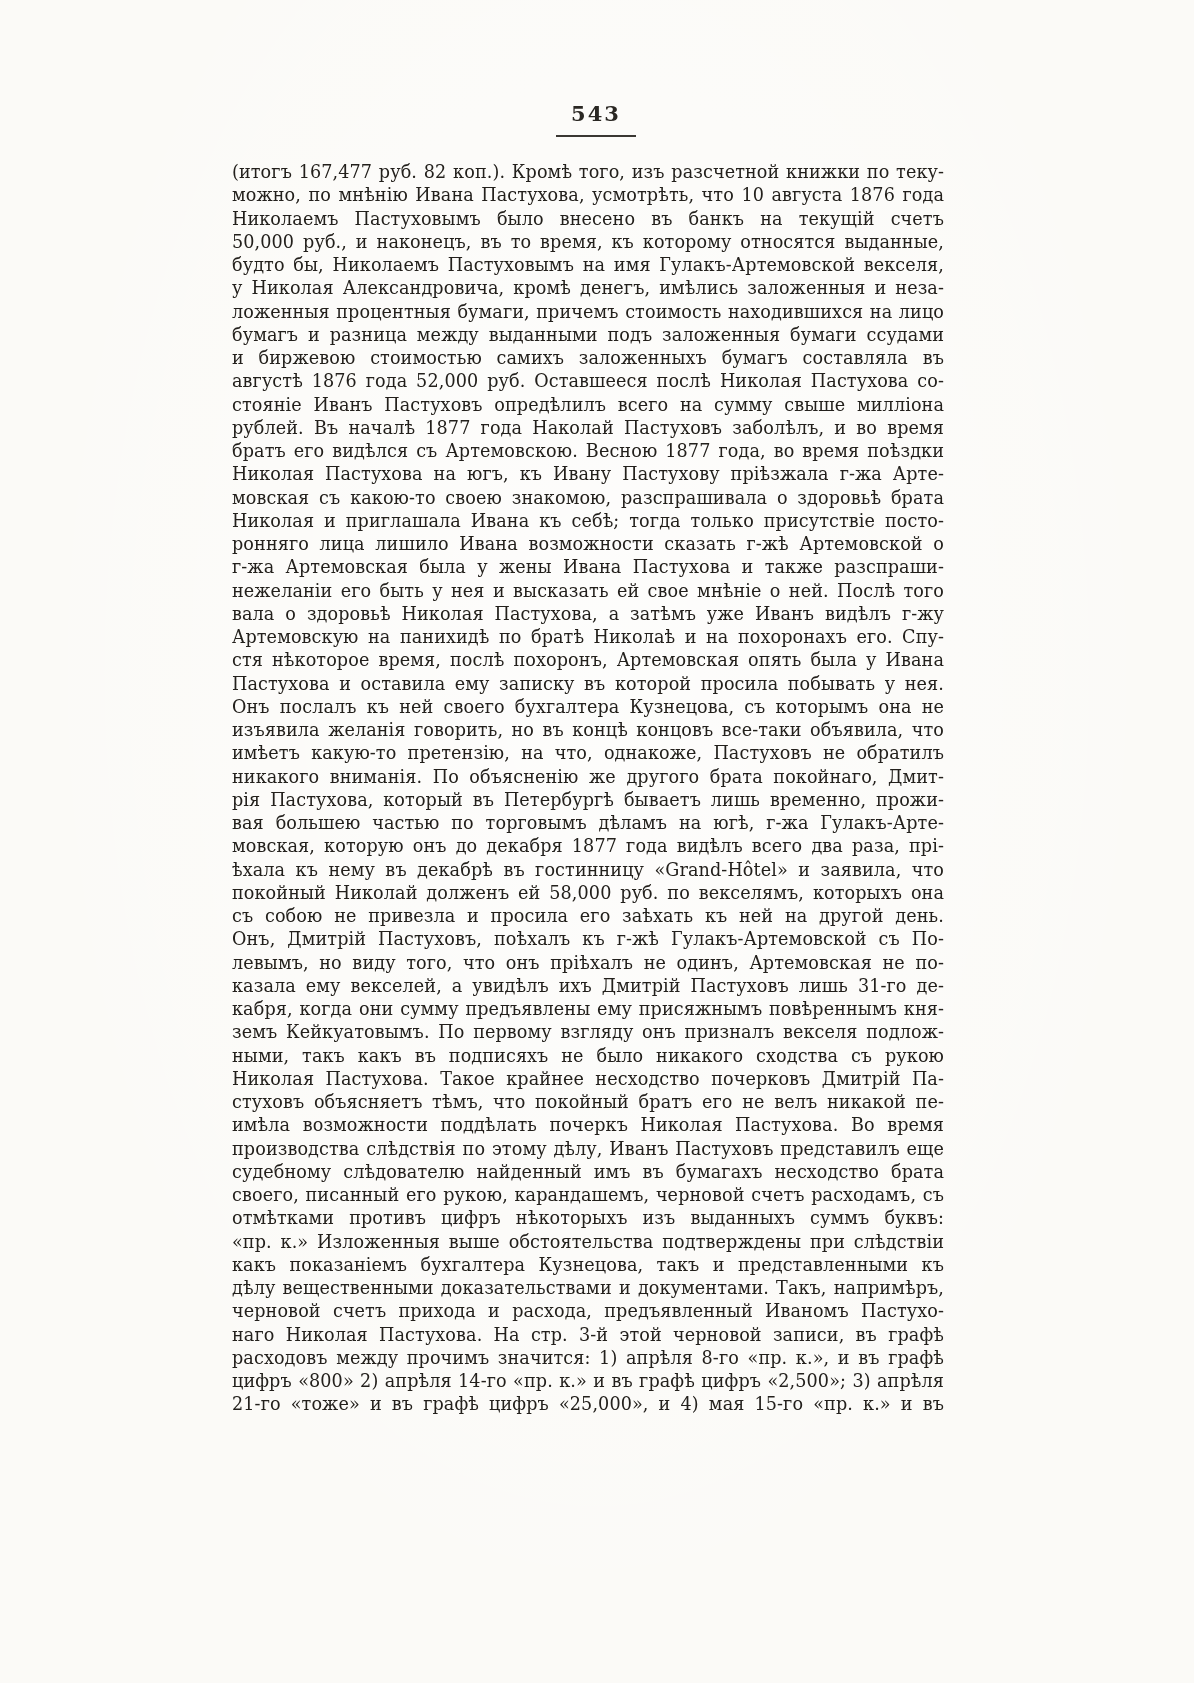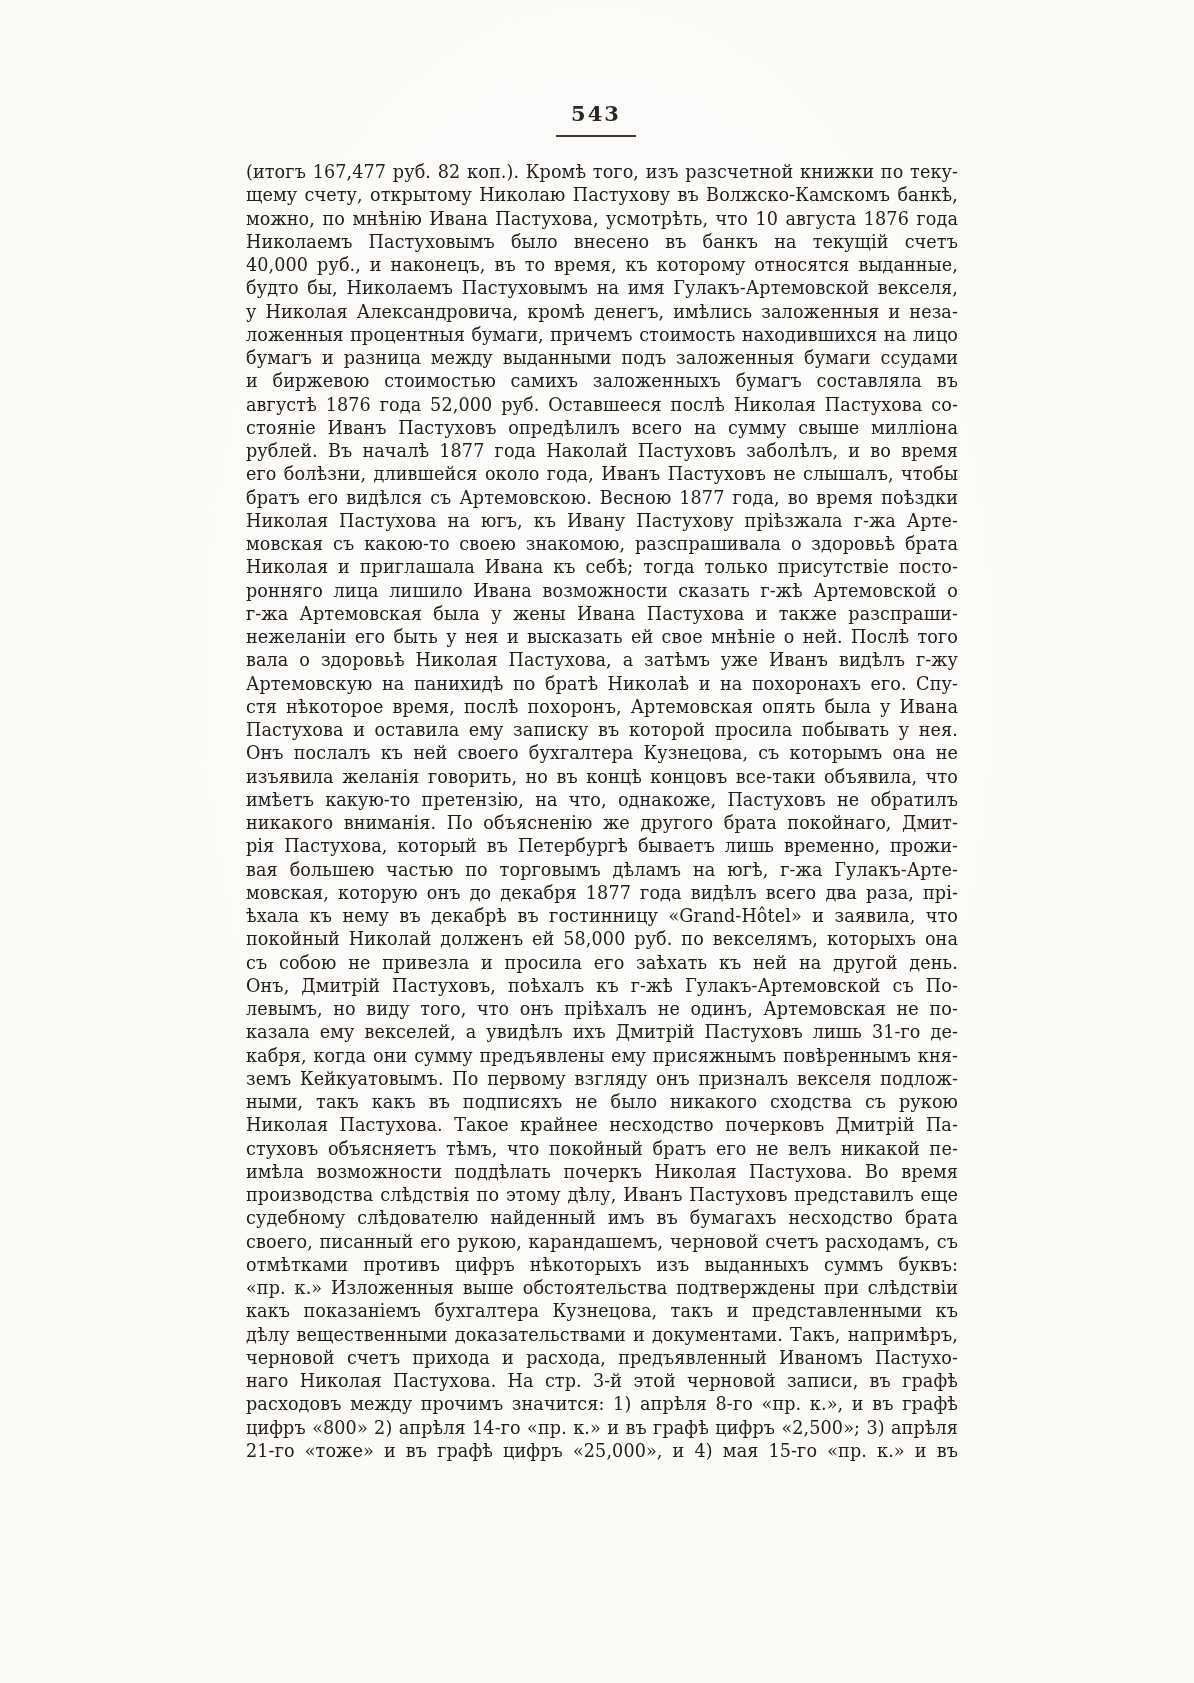--- a/index.html
+++ b/index.html
@@ -36,21 +36,21 @@
     color: #2a2723;
   }
   .page-number-rule {
     width: 80px;
     height: 2px;
     background: #3a3733;
     margin: 9px auto 0 auto;
   }
   .body-text {
     position: absolute;
-    left: 246px;
+    left: 232px;
     top: 161px;
     width: 712px;
     font-size: 17.6px;
     line-height: 23.25px;
     letter-spacing: 0.1px;
   }
   .text-line {
     text-align: justify;
     text-align-last: justify;
     white-space: normal;
@@ -63,33 +63,31 @@
 </head>
 <body>
 
 <div class="page">
   <div class="page-header">
     <div class="page-number">543</div>
     <div class="page-number-rule"></div>
   </div>
   <div class="body-text" id="body-text">
       <div class="text-line">(итогъ 167,477 руб. 82 коп.). Кромѣ того, изъ разсчетной книжки по теку-</div>
-      <div class="text-line">щему счету, открытому Николаю Пастухову въ Волжско-Камскомъ банкѣ,</div>
       <div class="text-line">можно, по мнѣнію Ивана Пастухова, усмотрѣть, что 10 августа 1876 года</div>
       <div class="text-line">Николаемъ Пастуховымъ было внесено въ банкъ на текущій счетъ</div>
-      <div class="text-line">40,000 руб., и наконецъ, въ то время, къ которому относятся выданные,</div>
+      <div class="text-line">50,000 руб., и наконецъ, въ то время, къ которому относятся выданные,</div>
       <div class="text-line">будто бы, Николаемъ Пастуховымъ на имя Гулакъ-Артемовской векселя,</div>
       <div class="text-line">у Николая Александровича, кромѣ денегъ, имѣлись заложенныя и неза-</div>
       <div class="text-line">ложенныя процентныя бумаги, причемъ стоимость находившихся на лицо</div>
       <div class="text-line">бумагъ и разница между выданными подъ заложенныя бумаги ссудами</div>
       <div class="text-line">и биржевою стоимостью самихъ заложенныхъ бумагъ составляла въ</div>
       <div class="text-line">августѣ 1876 года 52,000 руб.  Оставшееся послѣ Николая Пастухова со-</div>
       <div class="text-line">стояніе Иванъ Пастуховъ опредѣлилъ всего на сумму свыше милліона</div>
       <div class="text-line">рублей. Въ началѣ 1877 года Наколай Пастуховъ заболѣлъ, и во время</div>
-      <div class="text-line">его болѣзни, длившейся около года, Иванъ Пастуховъ не слышалъ, чтобы</div>
       <div class="text-line">братъ его видѣлся съ Артемовскою. Весною 1877 года, во время поѣздки</div>
       <div class="text-line">Николая Пастухова на югъ, къ Ивану Пастухову пріѣзжала г-жа Арте-</div>
       <div class="text-line">мовская съ какою-то своею знакомою, разспрашивала о здоровьѣ брата</div>
       <div class="text-line">Николая и приглашала Ивана къ себѣ; тогда только присутствіе посто-</div>
       <div class="text-line">ронняго лица лишило Ивана возможности сказать г-жѣ Артемовской о</div>
       <div class="text-line">г-жа Артемовская была у жены Ивана Пастухова и также разспраши-</div>
       <div class="text-line">нежеланіи его быть у нея и высказать ей свое мнѣніе о ней. Послѣ того</div>
       <div class="text-line">вала о здоровьѣ Николая Пастухова, а затѣмъ уже Иванъ видѣлъ г-жу</div>
       <div class="text-line">Артемовскую на панихидѣ по братѣ Николаѣ и на похоронахъ его. Спу-</div>
       <div class="text-line">стя нѣкоторое время, послѣ похоронъ, Артемовская опять была у Ивана</div>

